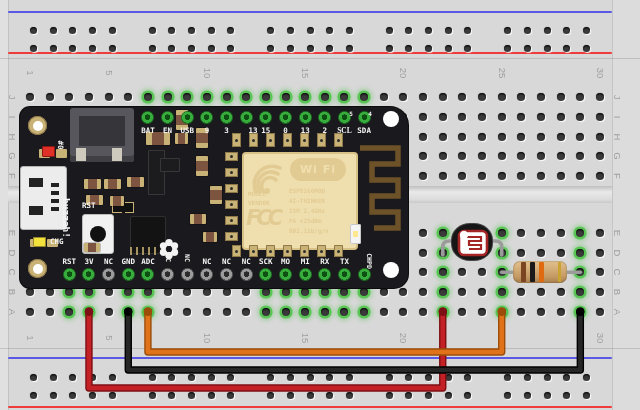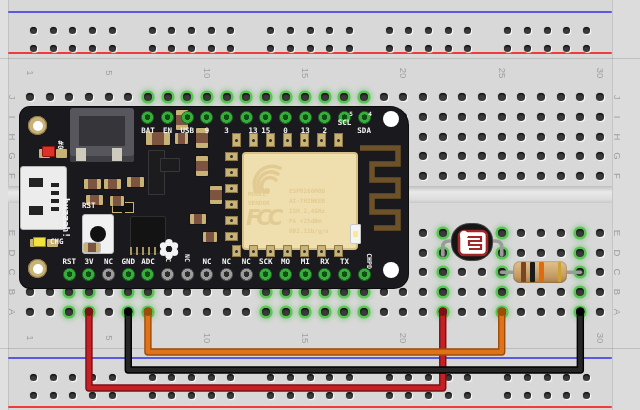--- a/index.html
+++ b/index.html
@@ -617,20 +617,21 @@
       </div>
     <div class="shield">
       <svg style="left:4px;top:4px;" width="44" height="42" viewBox="0 0 44 42">
         <g fill="none" stroke="#e2cb93" stroke-width="3.6" stroke-linecap="round">
           <path d="M8 34 a18 18 0 0 1 24 -24"></path>
             <path d="M12 34 a13 13 0 0 1 18 -18"></path>
             <path d="M16 34 a8 8 0 0 1 12 -12"></path>
         </g>
           <circle cx="19" cy="33" r="3" fill="#e2cb93"></circle>
       </svg>
+      <div class="wifi-badge">Wi Fi</div>
       <div id="espLeftText" style="left:4px;top:36px;">
           <div class="espline" style="position: relative; margin-bottom: 2px;">MODEL</div>
           <div class="espline" style="position: relative; margin-bottom: 2px;">VENDOR</div>
         </div>
       <div id="espRightText" style="left:45px;top:33px;">
           <div class="espline" style="position: relative; margin-bottom: 3px;">ESP8266MOD</div>
           <div class="espline" style="position: relative; margin-bottom: 3px;">AI-THINKER</div>
           <div class="espline" style="position: relative; margin-bottom: 3px;">ISM 2.4GHz</div>
           <div class="espline" style="position: relative; margin-bottom: 3px;">PA +25dBm</div>
           <div class="espline" style="position: relative; margin-bottom: 3px;">802.11b/g/n</div>
@@ -655,21 +656,21 @@
       <span class="pinlabel" style="left: 253px; top: 130px; text-align: center;">13</span>
       <div class="pin" style="left: 259.36px; top: 110.5px;"></div>
       <span class="pinlabel" style="left: 265.86px; top: 130px;">15</span>
       <div class="pin" style="left: 279.015px; top: 110.5px;"></div>
       <span class="pinlabel" style="left: 285.515px; top: 130px;">0</span>
       <div class="pin" style="left: 298.67px; top: 110.5px;"></div>
       <span class="pinlabel" style="left: 305.17px; top: 130px;">13</span>
       <div class="pin" style="left: 318.325px; top: 110.5px;"></div>
       <span class="pinlabel" style="left: 324.825px; top: 130px;">2</span>
       <div class="pin" style="left: 337.98px; top: 110.5px;"></div>
-      <span class="pinlabel" style="left: 344.48px; top: 122px;">SCL</span>
+      <span class="pinlabel" style="left: 344.48px; top: 130px; font-family: Liberation Serif, serif;">SCL</span>
       <div class="pin" style="left: 357.635px; top: 110.5px;"></div>
       <span class="pinlabel" style="left: 364.135px; top: 130px;">SDA</span>
       <span class="pinlabel tiny" style="left: 351px; top: 112.5px;">5</span>
       <span class="pinlabel tiny" style="left: 370px; top: 112.5px;">4</span>
       <div class="pin" style="left: 62.81px; top: 267.5px;"></div>
       <span class="pinlabel" style="left: 69.31px; top: 260.5px;">RST</span>
       <div class="pin" style="left: 82.465px; top: 267.5px;"></div>
       <span class="pinlabel" style="left: 88.965px; top: 260.5px;">3V</span>
       <div class="pin nc" style="left: 102.12px; top: 267.5px;"></div>
       <span class="pinlabel" style="left: 108.62px; top: 260.5px;">NC</span>

